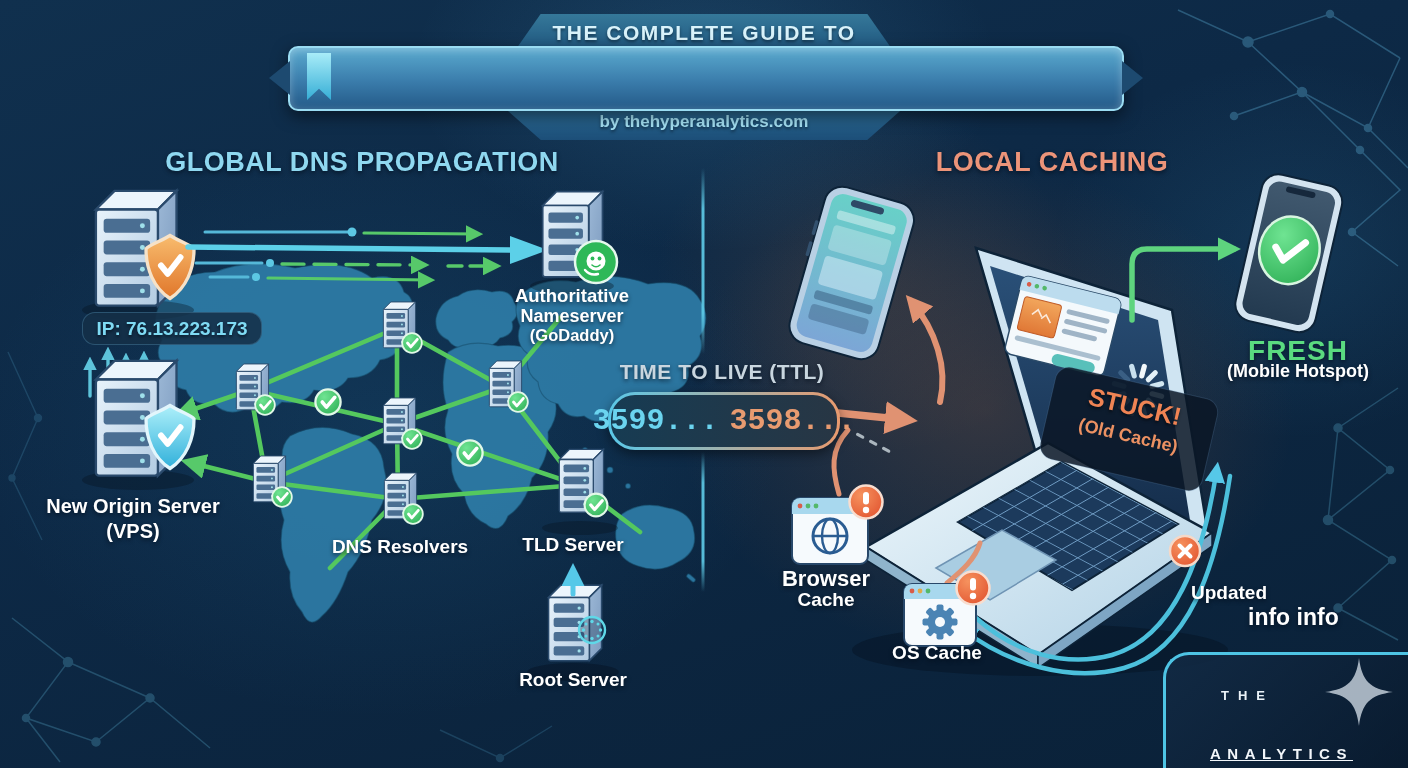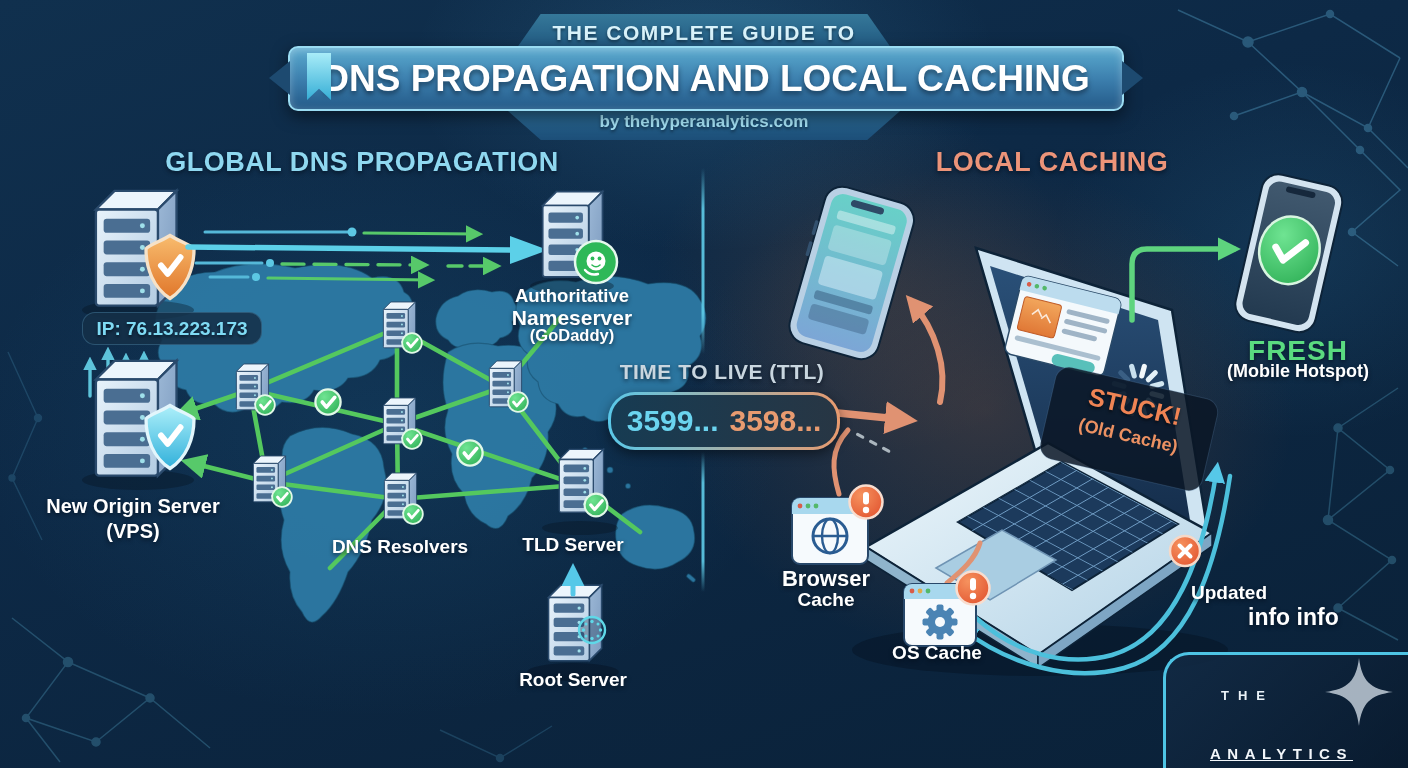--- a/index.html
+++ b/index.html
@@ -49,21 +49,21 @@
   .bookmark{position:absolute;left:17px;top:5px;width:24px;height:47px;
     background:linear-gradient(180deg,#a8ecf8,#36aed6);
     clip-path:polygon(0 0,100% 0,100% 100%,50% 76%,0 100%);
     filter:drop-shadow(0 2px 2px rgba(0,0,0,.4));}
   
   .ttl-pill{position:absolute;left:608px;top:392px;width:226px;height:52px;z-index:4;
     border-radius:27px;border:3px solid transparent;
     background:linear-gradient(rgba(13,40,62,.88),rgba(13,40,62,.88)) padding-box,
                linear-gradient(90deg,#5ac8e8,#e89a6e) border-box;
     display:flex;align-items:center;justify-content:center;gap:11px;
-    font-size:30px;font-weight:800;box-shadow:0 4px 12px rgba(0,0,0,.45);}
+    font-size:30px;font-weight:800;box-shadow:0 4px 12px rgba(0,0,0,.45);font-family:Liberation Mono, monospace;}
   .ip-pill{position:absolute;left:57px;top:312px;width:178px;height:31px;
     background:rgba(20,48,72,.88);border:1px solid rgba(100,170,210,.3);border-radius:13px;
     display:flex;align-items:center;justify-content:center;
     font-size:19px;font-weight:800;color:#7fdbf4;text-shadow:0 2px 3px rgba(0,10,20,.6);margin-left:25px;}
   .stuck-box{position:absolute;left:1042px;top:390px;width:180px;z-index:4;
     transform:rotate(13deg);text-align:center;line-height:1.35;}
   .logo-panel{position:absolute;left:1163px;top:652px;width:242px;height:113px;z-index:4;
     border-left:3px solid #4ec4e4;border-top:3px solid #4ec4e4;border-top-left-radius:26px;
     background:linear-gradient(135deg,rgba(18,42,68,.9),rgba(8,22,40,.55));}
   .logo-the{position:absolute;left:55px;top:33px;font-size:13px;font-weight:700;
@@ -498,35 +498,34 @@
 
   <div>
     <div class="banner-kicker">
       <span>THE COMPLETE GUIDE TO</span>
     </div>
     <div class="banner-byline">
       <span>by thehyperanalytics.com</span>
     </div>
     <div class="banner-main">
       <span class="bookmark"></span>
-      <span class="banner-title">DNS PROPAGATION AND LOCAL CACHING</span>
     </div>
   </div>
 
   <div class="lbl" style="left:362px;top:149px;font-size:27px;color:#8fd8f0;letter-spacing:.5px;">GLOBAL DNS PROPAGATION</div>
   <div class="lbl" style="left:1052px;top:149px;font-size:27px;color:#ec9479;letter-spacing:.5px;">LOCAL CACHING</div>
 
   <div class="ip-pill">
     <span>IP: 76.13.223.173</span>
   </div>
   <div class="lbl" style="left:133px;top:496px;font-size:20px;">New Origin Server</div>
   <div class="lbl" style="left:133px;top:521px;font-size:20px;">(VPS)</div>
   <div class="lbl" style="left:400px;top:537px;font-size:19px;">DNS Resolvers</div>
   <div class="lbl" style="left:572px;top:287px;font-size:18.5px;">Authoritative</div>
-  <div class="lbl" style="left:572px;top:307px;font-size:21px;">Nameserver</div>
+  <div class="lbl" style="left:572px;top:307px;font-size:18px;">Nameserver</div>
   <div class="lbl" style="left:572px;top:327px;font-size:16.5px;">(GoDaddy)</div>
   <div class="lbl" style="left:573px;top:535px;font-size:19px;">TLD Server</div>
   <div class="lbl" style="left:573px;top:670px;font-size:19px;">Root Server</div>
 
   <div class="lbl" style="left:722px;top:361px;font-size:21px;color:#c9d6df;letter-spacing:.5px;">TIME TO LIVE (TTL)</div>
   <div class="ttl-pill">
     <span style="color:#6bd4ef;">3599...</span>
     <span style="color:#e89b70;">3598...</span>
   </div>
 

